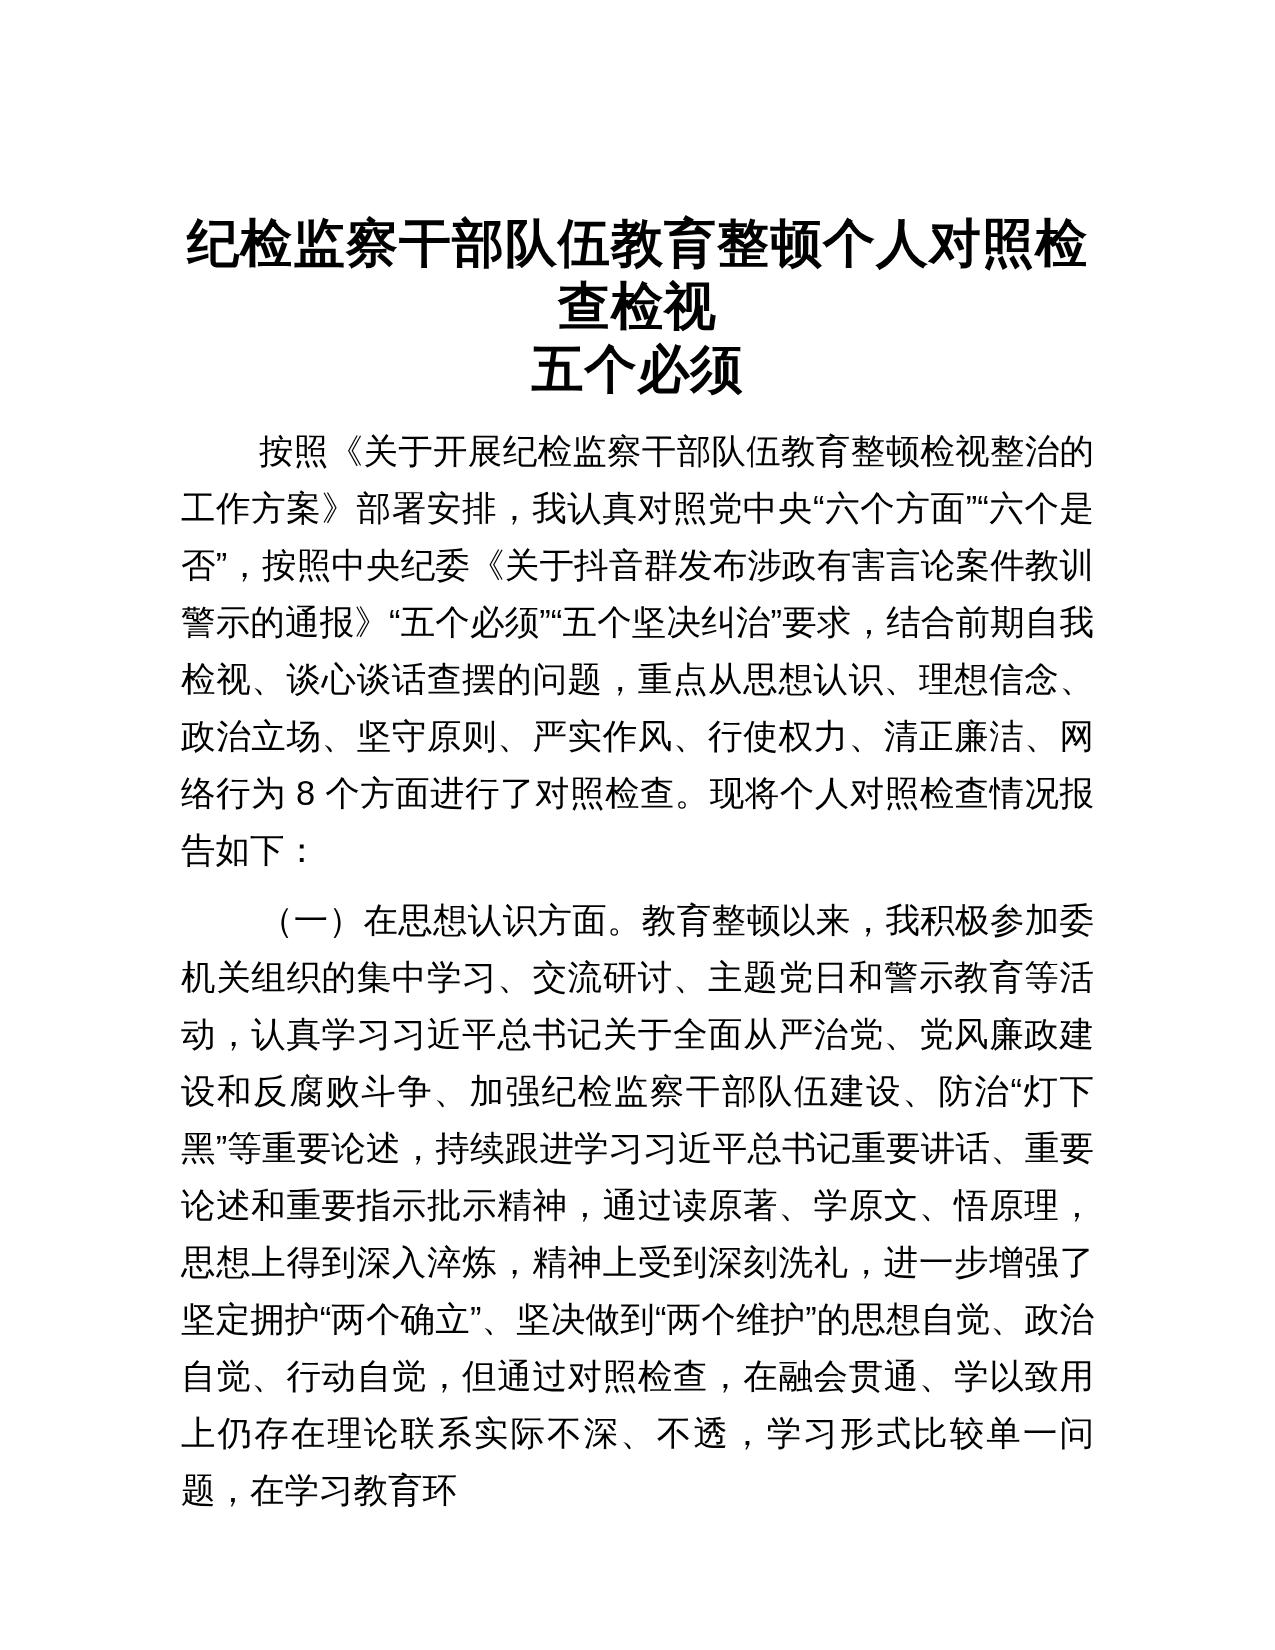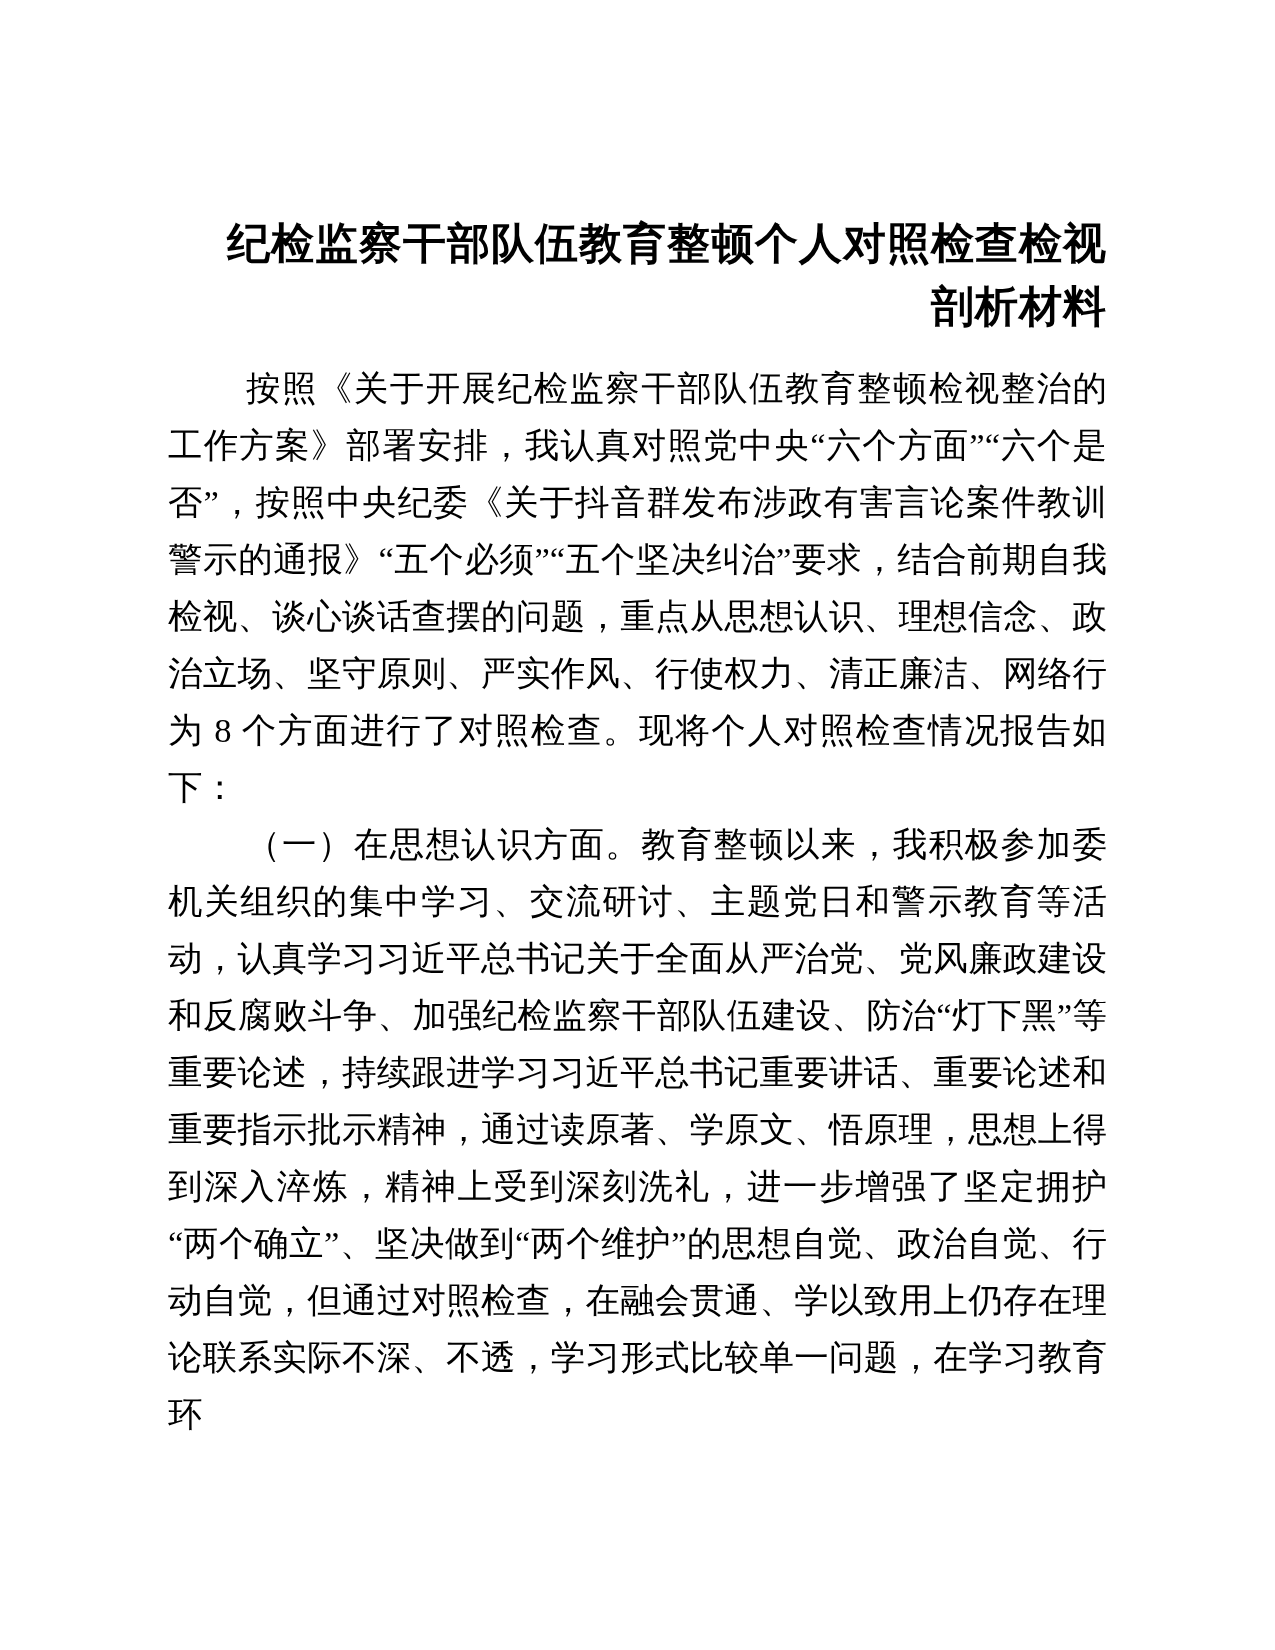--- a/index.html
+++ b/index.html
@@ -14,53 +14,52 @@
     background: #ffffff;
     color: #000000;
     overflow: hidden;
     font-family: "Liberation Sans", sans-serif;
   }
   .content {
     padding: 0 168px;
   }
   .doc-title {
     margin-top: 212px;
-    font-size: 43px;
+    font-size: 52px;
     line-height: 63px;
     font-weight: bold;
-    text-align: right;
+    text-align: center;
     letter-spacing: 1px;
   }
   .para {
-    margin: 0;
+    margin: 13px;
     font-size: 34.5px;
     line-height: 57px;
     text-align: justify;
     text-justify: inter-ideograph;
     text-indent: 78px;
     word-break: normal;
-    font-family: Liberation Serif, serif;
   }
   .para-opening {
     margin-top: 22px;
   }
   .section-heading {
     margin-top: 18px;
     margin-bottom: 15px;
   }
 </style>
 </head>
 <body>
 
 <div class="page">
   <div class="content">
 
     <div class="doc-title">
       <div>纪检监察干部队伍教育整顿个人对照检查检视</div>
-      <div>剖析材料</div>
+      <div>五个必须</div>
     </div>
 
     <p class="para para-opening">按照《关于开展纪检监察干部队伍教育整顿检视整治的工作方案》部署安排，我认真对照党中央“六个方面”“六个是否”，按照中央纪委《关于抖音群发布涉政有害言论案件教训警示的通报》“五个必须”“五个坚决纠治”要求，结合前期自我检视、谈心谈话查摆的问题，重点从思想认识、理想信念、政治立场、坚守原则、严实作风、行使权力、清正廉洁、网络行为 8 个方面进行了对照检查。现将个人对照检查情况报告如下：</p>
 
 
     <p class="para">（一）在思想认识方面。教育整顿以来，我积极参加委机关组织的集中学习、交流研讨、主题党日和警示教育等活动，认真学习习近平总书记关于全面从严治党、党风廉政建设和反腐败斗争、加强纪检监察干部队伍建设、防治“灯下黑”等重要论述，持续跟进学习习近平总书记重要讲话、重要论述和重要指示批示精神，通过读原著、学原文、悟原理，思想上得到深入淬炼，精神上受到深刻洗礼，进一步增强了坚定拥护“两个确立”、坚决做到“两个维护”的思想自觉、政治自觉、行动自觉，但通过对照检查，在融会贯通、学以致用上仍存在理论联系实际不深、不透，学习形式比较单一问题，在学习教育环</p>
 
   </div>
 </div>
 

